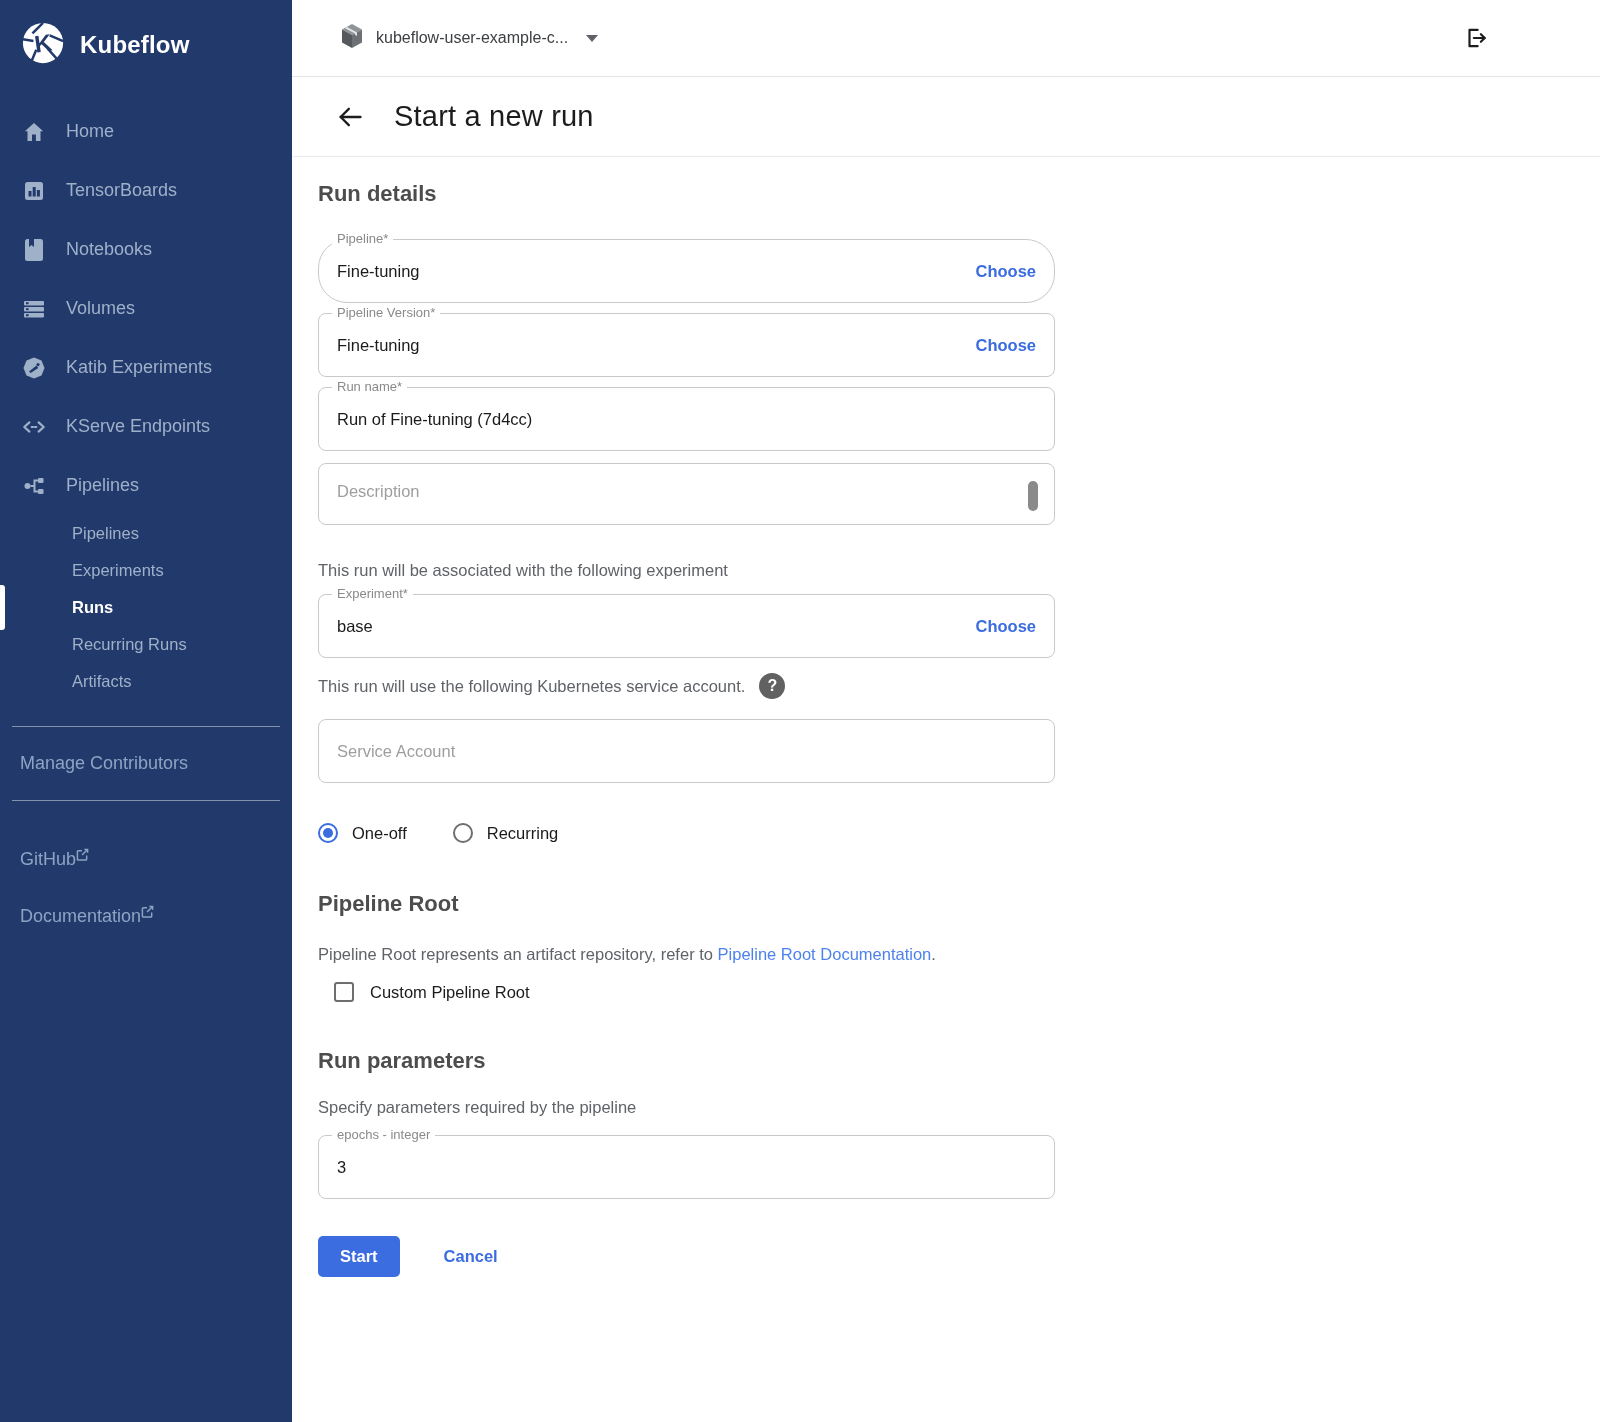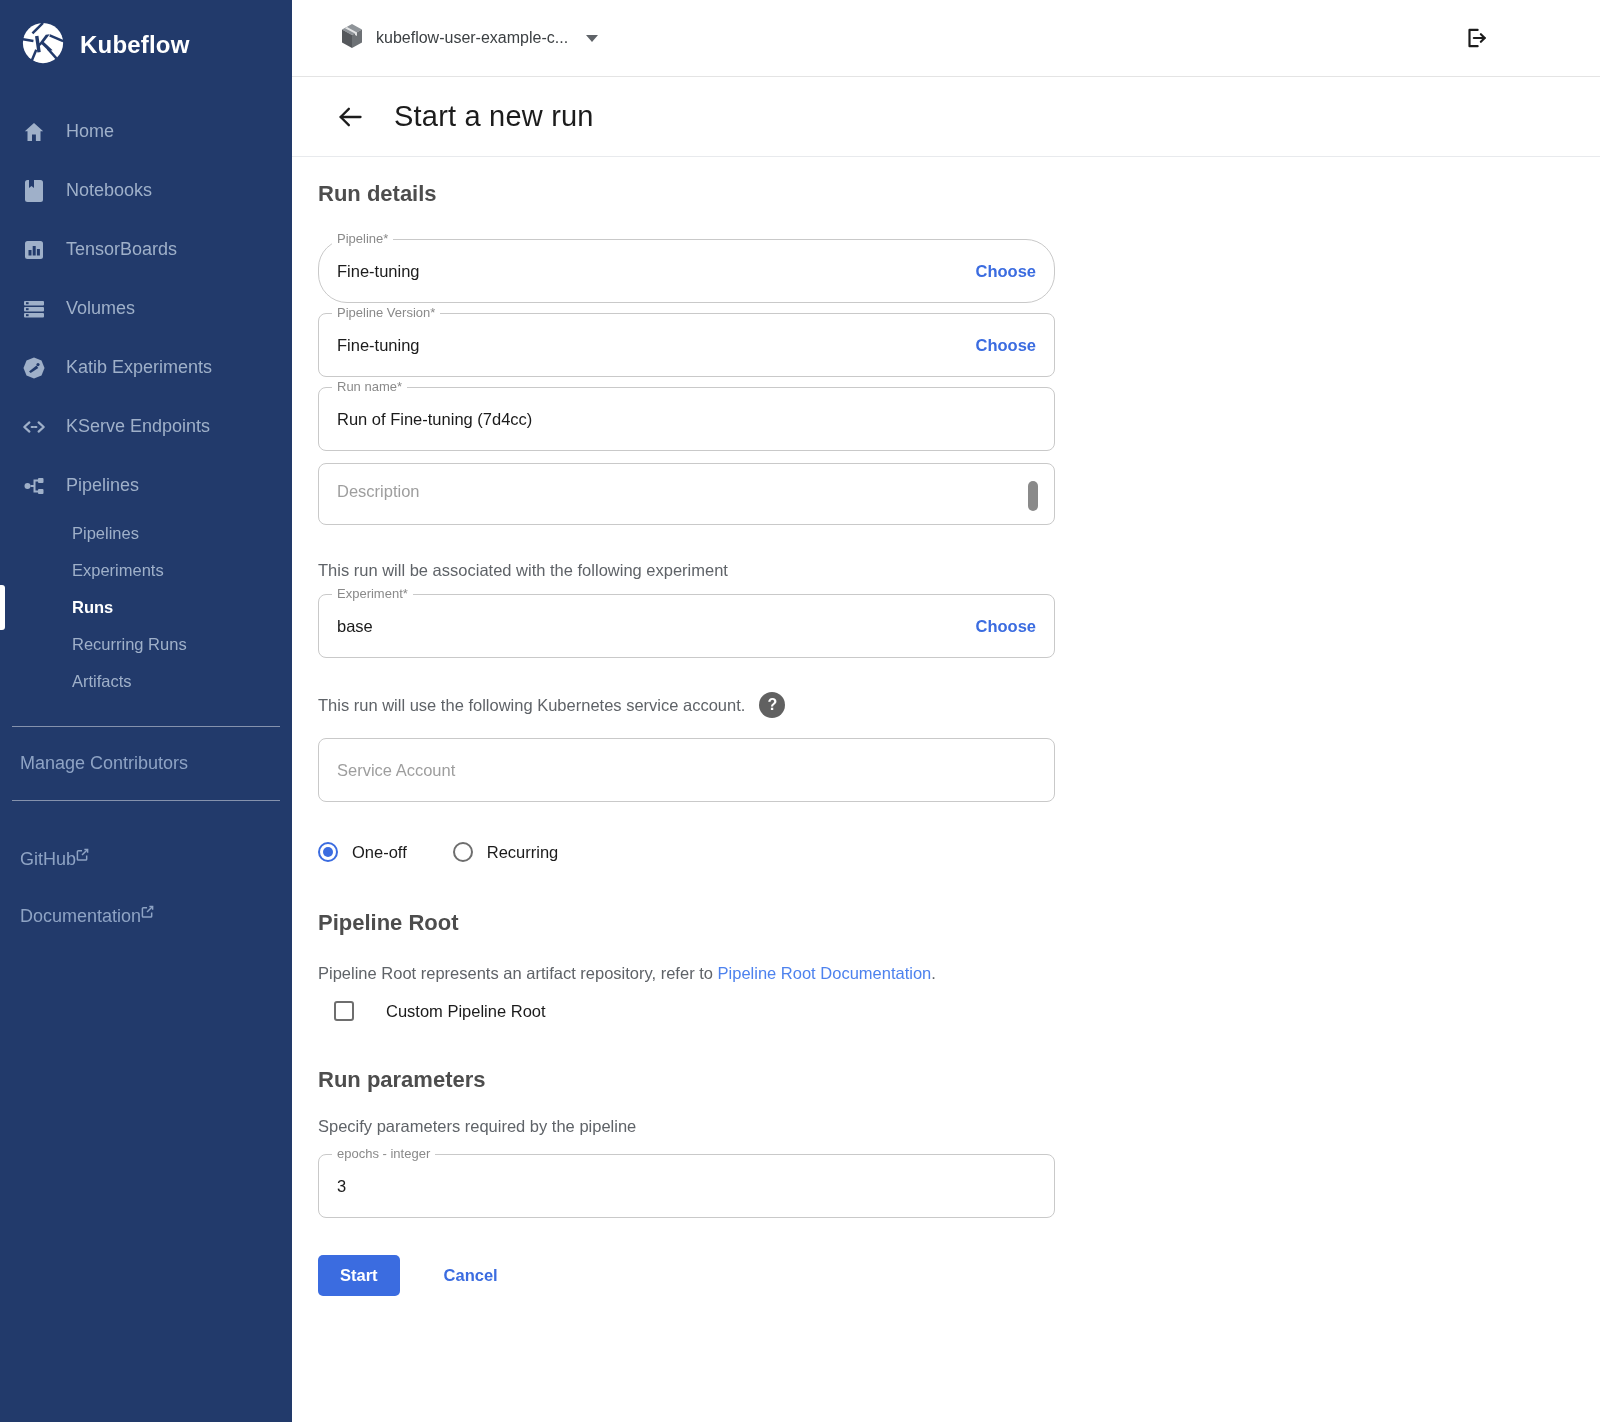--- a/index.html
+++ b/index.html
@@ -70,30 +70,30 @@
 
   .radio-row{display:flex;align-items:center;gap:46px;}
   .radio-opt{display:flex;align-items:center;gap:14px;cursor:pointer;}
   .radio{width:20px;height:20px;border-radius:50%;border:2.5px solid #6e6e6e;position:relative;flex:none;}
   .radio.selected{border-color:var(--blue);}
   .radio.selected::after{content:"";position:absolute;inset:3px;border-radius:50%;background:var(--blue);}
   .opt-label{font-size:16.5px;color:#1b1b1b;}
 
   .para{font-size:16.5px;color:var(--body-text);}
   .doc-link{color:var(--link-blue);cursor:pointer;}
-  .check-row{display:flex;align-items:center;gap:32px;margin-left:16px;cursor:pointer;}
+  .check-row{display:flex;align-items:center;gap:16px;margin-left:16px;cursor:pointer;}
   .checkbox{width:20px;height:20px;border:2.5px solid #6e6e6e;border-radius:3px;flex:none;background:#fff;}
   .check-label{font-size:16.5px;color:#1b1b1b;}
 
   .btn-row{display:flex;align-items:center;gap:44px;margin-top:37px;padding-bottom:40px;}
   .btn-primary{background:var(--blue);color:#fff;font-weight:700;font-size:16.5px;border:none;border-radius:5px;padding:0 22px;height:41px;cursor:pointer;font-family:inherit;}
   .btn-text{color:var(--blue);font-weight:700;font-size:16.5px;background:none;border:none;cursor:pointer;font-family:inherit;}
 
   .mt32{margin-top:32px;border-radius:29px;}.mt36{margin-top:36px;}.mt14{margin-top:14px;}
-  .mt34{margin-top:34px;}.mt20{margin-top:20px;}.mt44{margin-top:44px;}
+  .mt34{margin-top:15px;}.mt20{margin-top:20px;}.mt44{margin-top:44px;}
   .mt40{margin-top:40px;}.mt48{margin-top:48px;}.mt28{margin-top:28px;}
   .mt18{margin-top:18px;}.mt46{margin-top:46px;}.mt26{margin-top:24px;}
 </style>
 </head>
 <body>
 
 <div class="app">
 
   <aside class="sidebar">
     <div class="brand">
@@ -117,37 +117,37 @@
       <div class="nav-item">
         <span class="nico">
           <svg width="24" height="24" viewBox="0 0 24 24" fill="#9fb0c9">
               <path d="M12 3l9.2 8.2h-2.7V21h-4.6v-6.4H10V21H5.5v-9.8H2.8z"></path>
             </svg>
         </span>
         <span>Home</span>
       </div>
       <div class="nav-item">
         <span class="nico">
-          <svg width="22" height="24" viewBox="0 0 22 24">
-              <rect x="2" y="1" width="18" height="22" rx="2.5" fill="#9fb0c9"></rect>
-              <path d="M6 1h5v8l-2.5-2L6 9z" fill="#223a6b"></path>
-            </svg>
-        </span>
-        <span>Notebooks</span>
-      </div>
-      <div class="nav-item">
-        <span class="nico">
           <svg width="24" height="24" viewBox="0 0 24 24">
               <rect x="3" y="3" width="18" height="18" rx="2.5" fill="#9fb0c9"></rect>
               <rect x="6.5" y="12" width="3" height="5.5" fill="#223a6b"></rect>
               <rect x="10.7" y="8" width="3" height="9.5" fill="#223a6b"></rect>
               <rect x="14.9" y="11" width="3" height="6.5" fill="#223a6b"></rect>
             </svg>
         </span>
         <span>TensorBoards</span>
+      </div>
+      <div class="nav-item">
+        <span class="nico">
+          <svg width="22" height="24" viewBox="0 0 22 24">
+              <rect x="2" y="1" width="18" height="22" rx="2.5" fill="#9fb0c9"></rect>
+              <path d="M6 1h5v8l-2.5-2L6 9z" fill="#223a6b"></path>
+            </svg>
+        </span>
+        <span>Notebooks</span>
       </div>
       <div class="nav-item">
         <span class="nico">
           <svg width="24" height="24" viewBox="0 0 24 24" fill="#9fb0c9">
               <rect x="2" y="4" width="20" height="4.4" rx="1"></rect>
               <rect x="2" y="10" width="20" height="4.4" rx="1"></rect>
               <rect x="2" y="16" width="20" height="4.4" rx="1"></rect>
               <rect x="4" y="5.2" width="2.6" height="2" fill="#223a6b"></rect>
               <rect x="4" y="11.2" width="2.6" height="2" fill="#223a6b"></rect>
               <rect x="4" y="17.2" width="2.6" height="2" fill="#223a6b"></rect>

